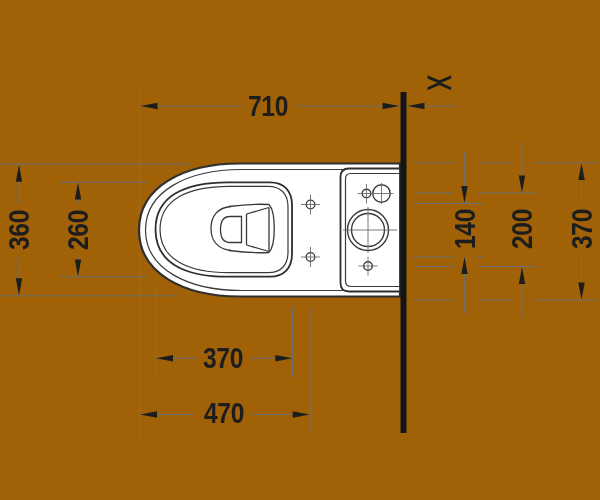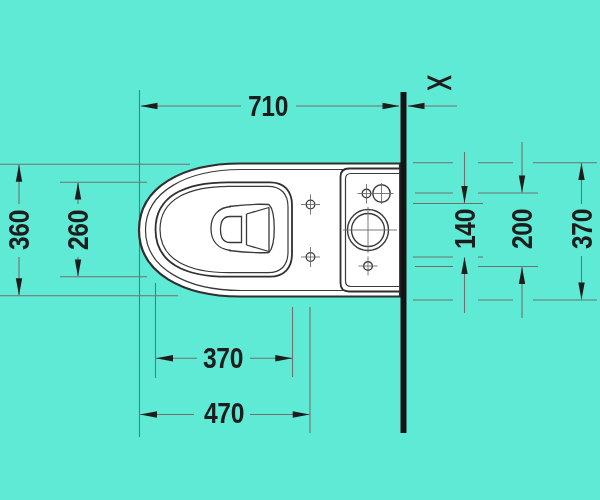--- a/index.html
+++ b/index.html
@@ -1,16 +1,16 @@
 <!DOCTYPE html>
 <html><head>
 <meta charset="utf-8">
 <style>
   html,body{margin:0;padding:0;background:#ffffff;}
-  #stage{position:relative;width:600px;height:500px;background:#5eead4;overflow:hidden;
+  #stage{position:relative;width:600px;height:500px;background:#a16207;overflow:hidden;
          font-family:"Liberation Sans","DejaVu Sans",sans-serif;}
   #linework{position:absolute;left:0;top:0;}
   .dim-label{position:absolute;font-weight:bold;font-size:30px;color:#1d1d1d;
              white-space:nowrap;letter-spacing:-0.5px;line-height:1;}
   .h-label{transform:translate(-50%,-50%) scaleX(0.82);}
   .v-label{transform:translate(-50%,-50%) rotate(-90deg) scaleX(0.82);}
   .sym-label{transform:translate(-50%,-50%) scaleX(0.9);font-size:27px;letter-spacing:-3px;}
 </style>
 </head>
 <body>

